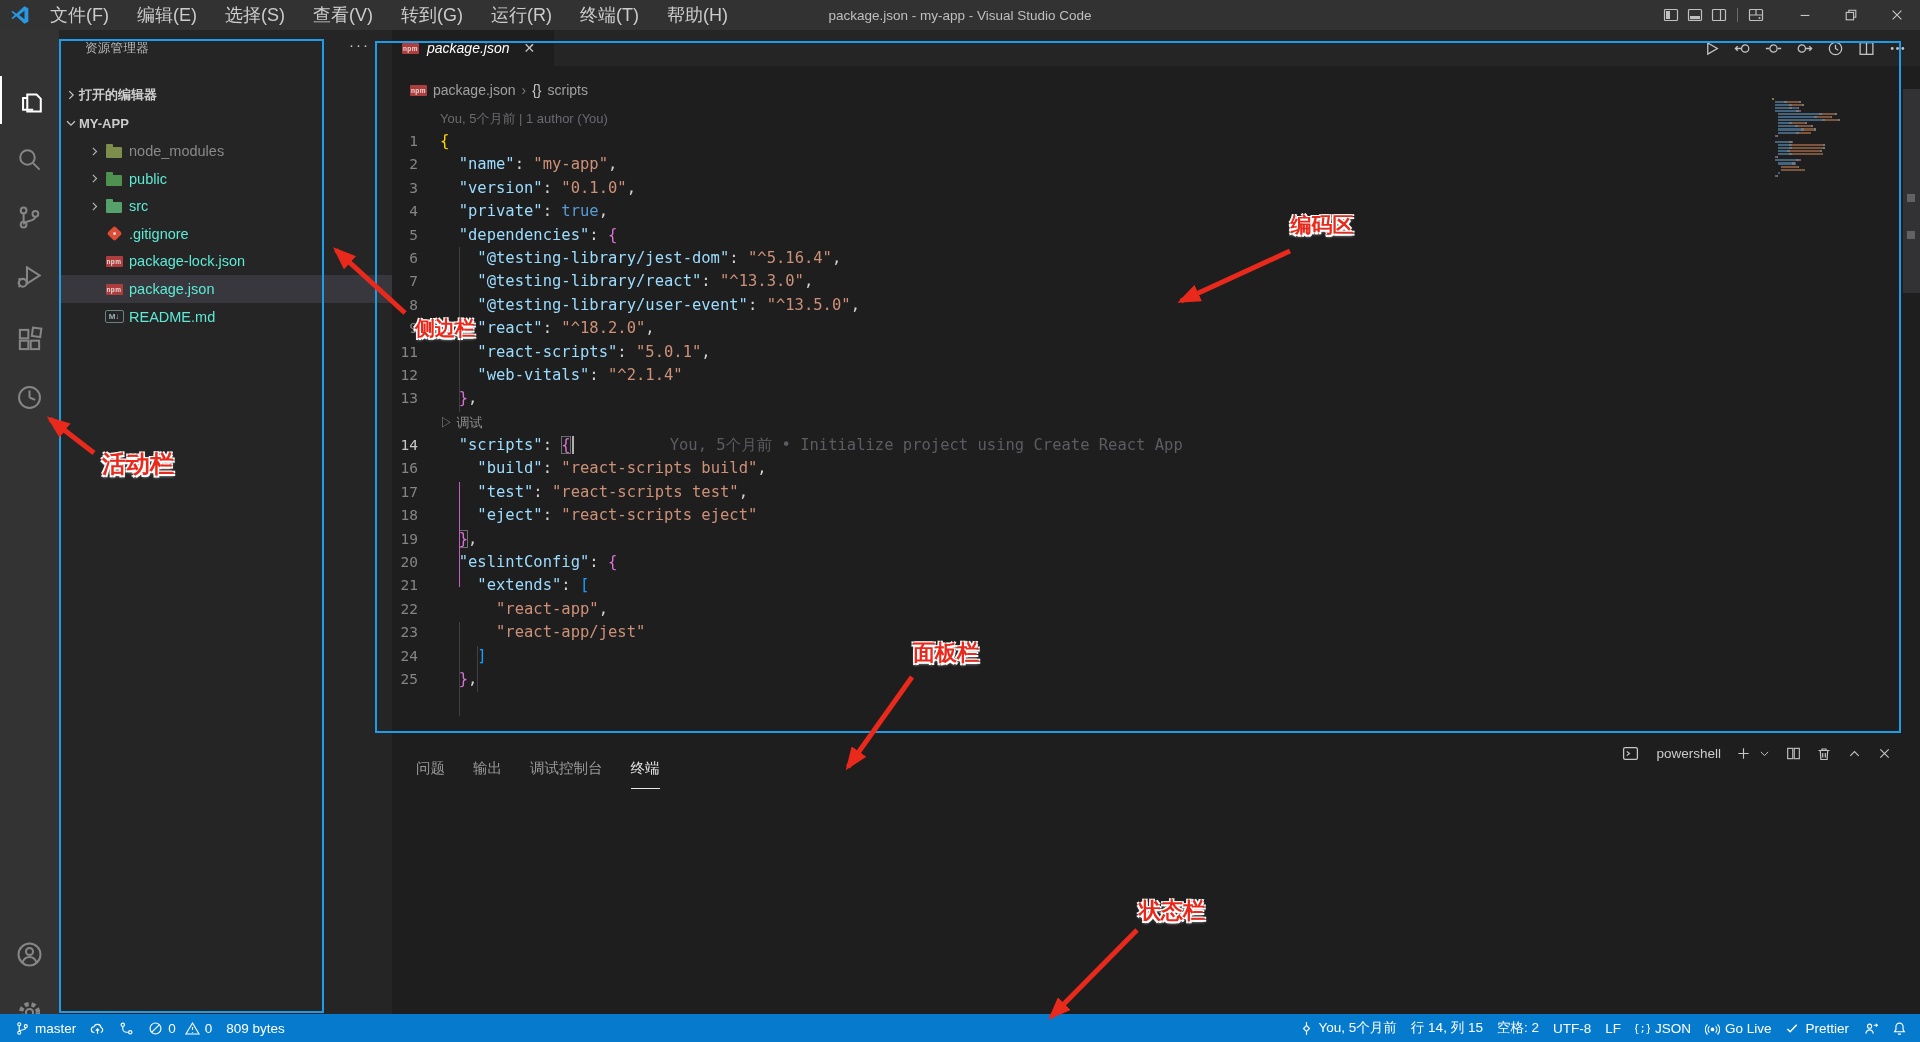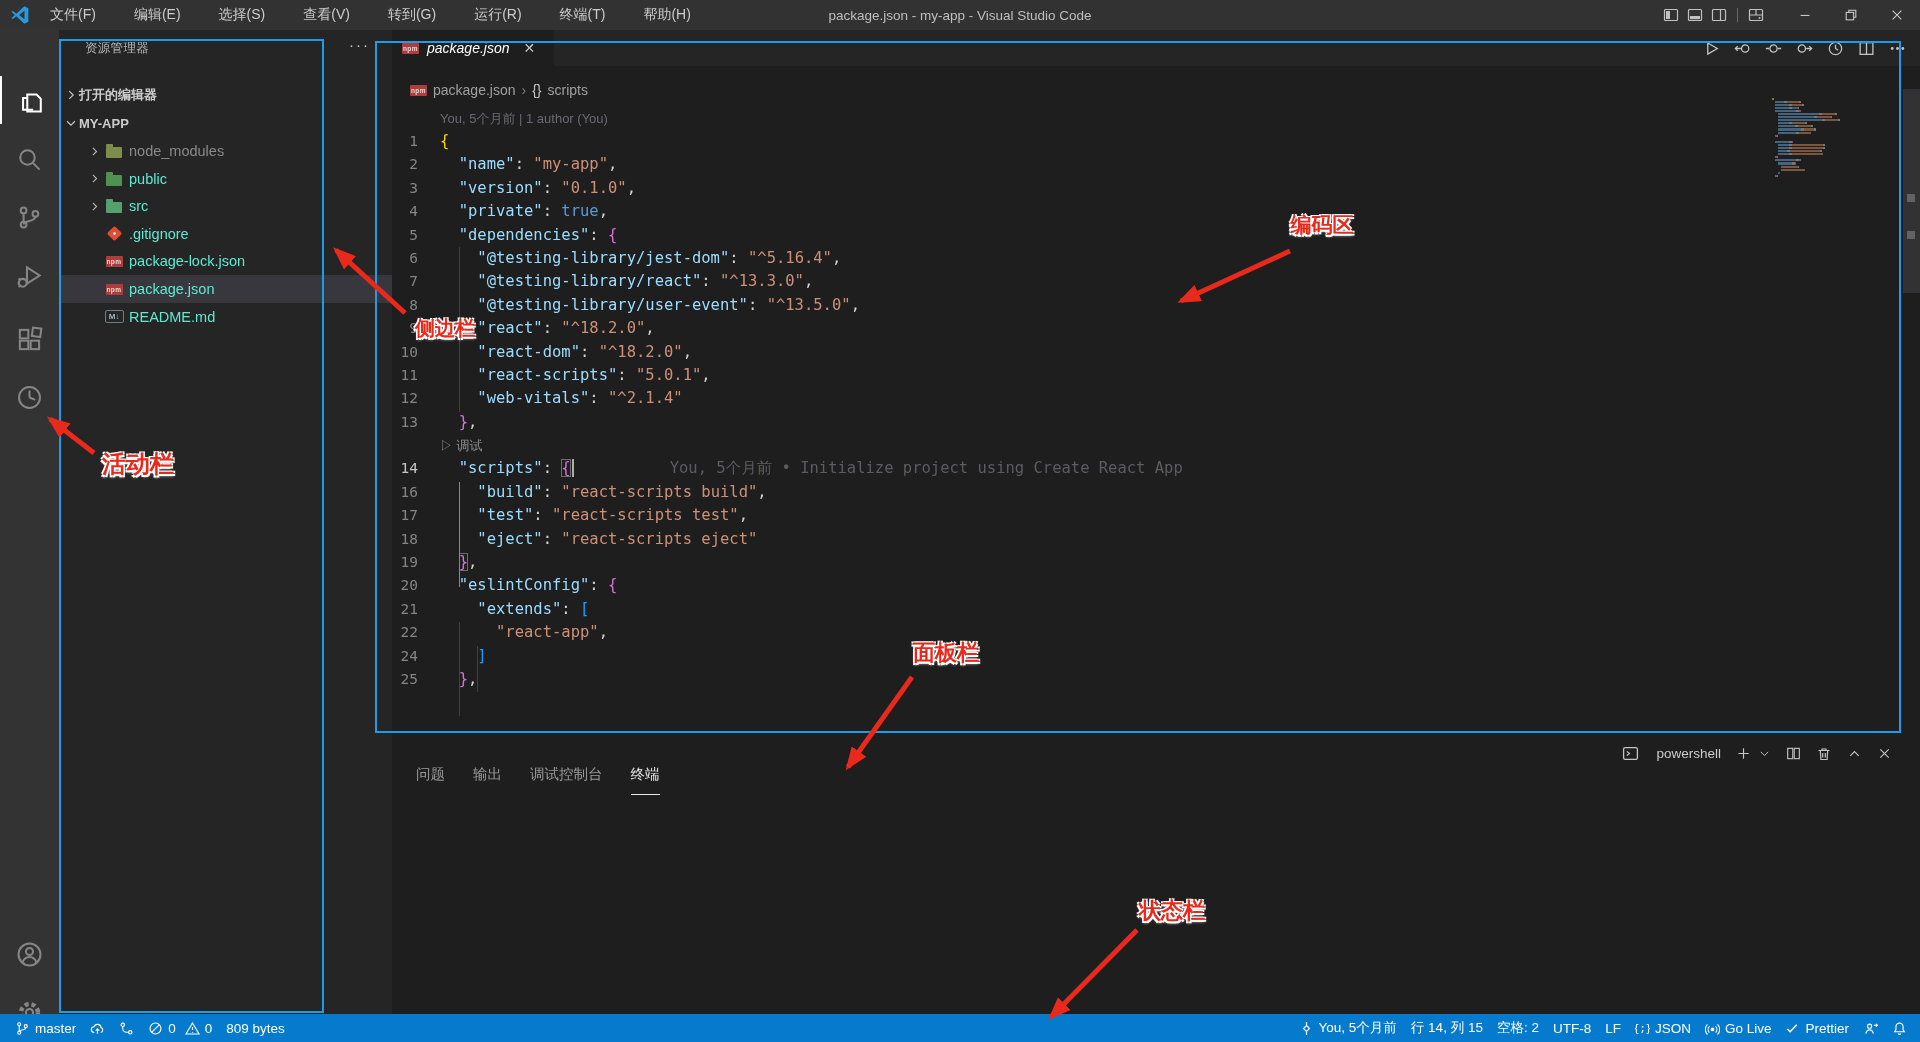--- a/index.html
+++ b/index.html
@@ -3,21 +3,21 @@
 <meta charset="utf-8">
 <style>
   html,body{margin:0;padding:0;background:#111;}
   #app{position:relative;width:1920px;height:1042px;overflow:hidden;background:#1e1e1e;
        font-family:"Liberation Sans",sans-serif;color:#cccccc;-webkit-font-smoothing:antialiased;}
   svg{display:block;}
   
   #titlebar{position:absolute;left:0;top:0;width:1920px;height:30px;background:#323233;
             display:flex;align-items:center;}
   #vscode-logo{margin:0 10px 0 10px;}
-  #menus{display:flex;gap:18px;font-size:14px;color:#cccccc;}
+  #menus{display:flex;gap:8px;font-size:18px;color:#cccccc;}
   #menus .menu{padding:3px 10px;border-radius:4px;cursor:default;}
   #win-title{position:absolute;left:0;right:0;text-align:center;font-size:13.5px;color:#bfbfbf;pointer-events:none;}
   #tb-right{position:absolute;right:0;top:0;height:30px;display:flex;align-items:center;}
   #layout-icons{display:flex;align-items:center;gap:8px;margin-right:18px;}
   .tb-sep{width:1px;height:14px;background:#6a6a6a;margin:0 2px;}
   .winctl{width:46px;height:30px;display:flex;align-items:center;justify-content:center;color:#cccccc;font-size:14px;}
   
   #activitybar{position:absolute;left:0;top:30px;width:59px;height:984px;background:#333333;}
   .act-item{position:absolute;left:0;width:59px;height:48px;display:flex;align-items:center;justify-content:center;}
   .act-item.active{border-left:2px solid #ffffff;}
@@ -66,21 +66,21 @@
   .cursor{display:inline-block;width:2px;height:18px;background:#aeafad;vertical-align:text-bottom;margin-left:1px;}
   .guide{position:absolute;width:1px;background:#404040;}
   .guide.pink{background:#c45ec4;}
   #minimap{position:absolute;left:1772px;top:97px;width:126px;}
   .mm-row{height:3.1px;display:flex;align-items:center;}
   .mm-seg{height:2.1px;display:inline-block;}
   #scrollbar{position:absolute;left:1903px;top:89px;width:17px;height:204px;background:#3d3d40;opacity:.65;}
   .sb-mark{position:absolute;left:1907px;width:8px;height:8px;background:#626262;}
   
   #panel{position:absolute;left:392px;top:733px;width:1528px;height:281px;background:#1e1e1e;}
-  #panel-tabs{position:absolute;left:24px;top:32px;display:flex;gap:28px;font-size:14.5px;color:#9a9a9a;}
+  #panel-tabs{position:absolute;left:24px;top:26px;display:flex;gap:28px;font-size:14.5px;color:#9a9a9a;}
   .ptab{padding-bottom:10px;}
   .ptab.active{color:#e7e7e7;border-bottom:1.5px solid #e7e7e7;}
   #panel-toolbar{position:absolute;right:28px;top:12px;display:flex;align-items:center;gap:15px;color:#cccccc;}
   #shell-name{font-size:13.5px;margin-left:2px;}
   #terminal{position:absolute;left:24px;top:64px;font-family:"DejaVu Sans Mono",monospace;
             font-size:15px;line-height:27px;color:#cccccc;white-space:pre;}
   
   #statusbar{position:absolute;left:0;top:1014px;width:1920px;height:28px;background:#067bce;color:#ffffff;
              display:flex;align-items:center;font-size:13.5px;}
   .st-item{display:flex;align-items:center;gap:5px;padding:0 7px;height:28px;}
@@ -373,33 +373,33 @@
   <div id="code">
       <div class="crow"><span class="cnum">1</span><span class="ccode"><span class="tk-b1">{</span></span></div>
       <div class="crow"><span class="cnum">2</span><span class="ccode"><span class="tk-p">  </span><span class="tk-key">"name"</span><span class="tk-p">: </span><span class="tk-str">"my-app"</span><span class="tk-p">,</span></span></div>
       <div class="crow"><span class="cnum">3</span><span class="ccode"><span class="tk-p">  </span><span class="tk-key">"version"</span><span class="tk-p">: </span><span class="tk-str">"0.1.0"</span><span class="tk-p">,</span></span></div>
       <div class="crow"><span class="cnum">4</span><span class="ccode"><span class="tk-p">  </span><span class="tk-key">"private"</span><span class="tk-p">: </span><span class="tk-kw">true</span><span class="tk-p">,</span></span></div>
       <div class="crow"><span class="cnum">5</span><span class="ccode"><span class="tk-p">  </span><span class="tk-key">"dependencies"</span><span class="tk-p">: </span><span class="tk-b2">{</span></span></div>
       <div class="crow"><span class="cnum">6</span><span class="ccode"><span class="tk-p">    </span><span class="tk-key">"@testing-library/jest-dom"</span><span class="tk-p">: </span><span class="tk-str">"^5.16.4"</span><span class="tk-p">,</span></span></div>
       <div class="crow"><span class="cnum">7</span><span class="ccode"><span class="tk-p">    </span><span class="tk-key">"@testing-library/react"</span><span class="tk-p">: </span><span class="tk-str">"^13.3.0"</span><span class="tk-p">,</span></span></div>
       <div class="crow"><span class="cnum">8</span><span class="ccode"><span class="tk-p">    </span><span class="tk-key">"@testing-library/user-event"</span><span class="tk-p">: </span><span class="tk-str">"^13.5.0"</span><span class="tk-p">,</span></span></div>
       <div class="crow"><span class="cnum">9</span><span class="ccode"><span class="tk-p">    </span><span class="tk-key">"react"</span><span class="tk-p">: </span><span class="tk-str">"^18.2.0"</span><span class="tk-p">,</span></span></div>
-      <div class="crow"><span class="cnum">10</span><span class="ccode"><span class="tk-p">    </span><span class="tk-key">"react-dom"</span><span class="tk-p">: </span><span class="tk-str">"^18.2.0"</span><span class="tk-p">,</span></span></div>
       <div class="crow"><span class="cnum">11</span><span class="ccode"><span class="tk-p">    </span><span class="tk-key">"react-scripts"</span><span class="tk-p">: </span><span class="tk-str">"5.0.1"</span><span class="tk-p">,</span></span></div>
       <div class="crow"><span class="cnum">12</span><span class="ccode"><span class="tk-p">    </span><span class="tk-key">"web-vitals"</span><span class="tk-p">: </span><span class="tk-str">"^2.1.4"</span></span></div>
       <div class="crow"><span class="cnum">13</span><span class="ccode"><span class="tk-p">  </span><span class="tk-b2">}</span><span class="tk-p">,</span></span></div>
       <div class="crow"><span class="cnum"></span><span class="ccode codelens">▷ 调试</span></div>
       <div class="crow"><span class="cnum active">14</span><span class="ccode"><span class="tk-p">  </span><span class="tk-key">"scripts"</span><span class="tk-p">: </span><span class="tk-b2 tk-boxed">{</span><span class="cursor"></span><span class="inline-blame">You, 5个月前 • Initialize project using Create React App</span></span></div>
       <div class="crow"><span class="cnum">16</span><span class="ccode"><span class="tk-p">    </span><span class="tk-key">"build"</span><span class="tk-p">: </span><span class="tk-str">"react-scripts build"</span><span class="tk-p">,</span></span></div>
       <div class="crow"><span class="cnum">17</span><span class="ccode"><span class="tk-p">    </span><span class="tk-key">"test"</span><span class="tk-p">: </span><span class="tk-str">"react-scripts test"</span><span class="tk-p">,</span></span></div>
       <div class="crow"><span class="cnum">18</span><span class="ccode"><span class="tk-p">    </span><span class="tk-key">"eject"</span><span class="tk-p">: </span><span class="tk-str">"react-scripts eject"</span></span></div>
       <div class="crow"><span class="cnum">19</span><span class="ccode"><span class="tk-p">  </span><span class="tk-b2 tk-boxed">}</span><span class="tk-p">,</span></span></div>
       <div class="crow"><span class="cnum">20</span><span class="ccode"><span class="tk-p">  </span><span class="tk-key">"eslintConfig"</span><span class="tk-p">: </span><span class="tk-b2">{</span></span></div>
       <div class="crow"><span class="cnum">21</span><span class="ccode"><span class="tk-p">    </span><span class="tk-key">"extends"</span><span class="tk-p">: </span><span class="tk-b3">[</span></span></div>
       <div class="crow"><span class="cnum">22</span><span class="ccode"><span class="tk-p">      </span><span class="tk-str">"react-app"</span><span class="tk-p">,</span></span></div>
+      <div class="crow"><span class="cnum">23</span><span class="ccode"><span class="tk-p">      </span><span class="tk-str">"react-app/jest"</span></span></div>
       <div class="crow"><span class="cnum">24</span><span class="ccode"><span class="tk-p">    </span><span class="tk-b3">]</span></span></div>
       <div class="crow"><span class="cnum">25</span><span class="ccode"><span class="tk-p">  </span><span class="tk-b2">}</span><span class="tk-p">,</span></span></div>
     </div>
 
   <div class="guide" style="left:459px;top:247px;height:165px"></div>
   <div class="guide pink" style="left:459px;top:482px;height:105px"></div>
   <div class="guide" style="left:459px;top:622px;height:94px"></div>
   <div class="guide" style="left:477px;top:646px;height:46px"></div>
   <div id="minimap">
       <div class="mm-row">

